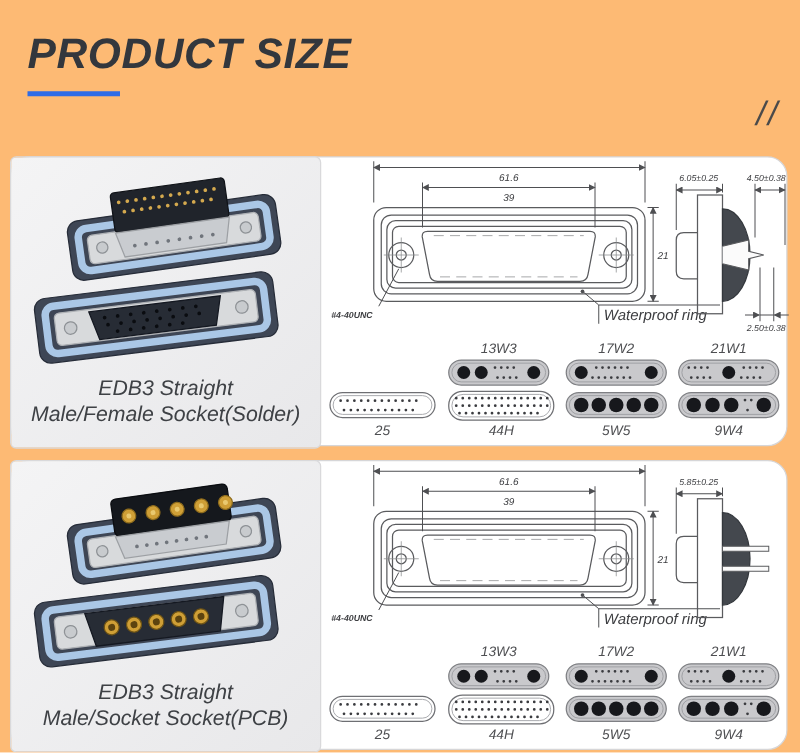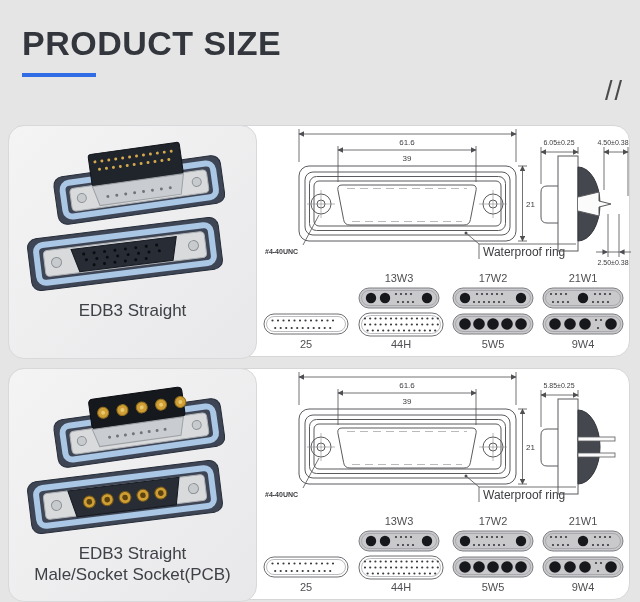--- a/index.html
+++ b/index.html
@@ -1,25 +1,25 @@
 <!DOCTYPE html>
 <html><head>
 <meta charset="utf-8">
 <style>
   html,body { margin:0; padding:0; background:#fff; }
-  .page { position:relative; width:640px; height:602px; background:#e5e5e5; overflow:hidden;
-          font-family:"Liberation Sans", sans-serif; }
+  .page { position:relative; width:640px; height:602px; background:#fdba74; overflow:hidden;
+          font-family:"Liberation Sans", sans-serif;font-style:italic; }
   .title { position:absolute; left:22px; top:24px; margin:0; font-size:34px; font-weight:bold;
            letter-spacing:0.5px; color:#33373d; }
   .title-underline { position:absolute; left:22px; top:73px; width:74px; height:4px; background:#2f6ce6; }
   .slashes { position:absolute; right:16px; top:76px; font-size:27px; color:#4a4a4a; letter-spacing:2px; }
   .panel { position:absolute; left:8px; width:622px; height:232px; border:1px solid #d6d6d8;
            border-radius:16px; background:#fff; box-sizing:border-box; }
   .p1 { top:125px; } .p2 { top:368px; }
-  .photo-card { position:absolute; left:-1px; top:-1px; width:249px; height:234px; border-radius:16px;
+  .photo-card { position:absolute; left:-1px; top:-1px; width:249px; height:234px; border-radius:5px;
                 background:linear-gradient(135deg,#f4f4f5 0%,#e8e8ea 100%); border:1px solid #d9d9db;
                 box-sizing:border-box; }
   .photo-svg { position:absolute; left:0; top:0; }
   .caption { position:absolute; left:0; right:0; top:174px; text-align:center; color:#3e4145;
              font-size:17px; line-height:21px; }
   .drawing { position:absolute; left:248px; top:0; }
   
   .dln  { stroke:#5a5b5e; stroke-width:1; fill:none; }
   .thin { stroke:#8a8b8e; stroke-width:0.6; fill:none; }
   .dim  { stroke:#4e4f52; stroke-width:0.8; fill:none; }
@@ -74,20 +74,21 @@
           <circle class="pscrew" cx="47" cy="128" r="5"></circle>
           <circle class="pscrew" cx="185" cy="128" r="5"></circle>
           <path d="M63,117 L169,117 L163,140 L69,140 Z" fill="#272c35" stroke="#141821"></path>
           <path class="blackrow" d="M75,123 H159" stroke-dasharray="0 10.5"></path>
           <path class="blackrow" d="M77,129 H161" stroke-dasharray="0 10.5"></path>
           <path class="blackrow" d="M84,135 H147" stroke-dasharray="0 10.5"></path>
         </g>
       </svg>
       <div class="caption">
         <div>EDB3 Straight</div>
+        <div>Male/Female Socket(Solder)</div>
       </div>
     </div>
 
     <svg class="drawing" width="376" height="233" viewBox="0 0 376 233">
       <defs>
         <marker id="p1arr" viewBox="0 0 10 10" refX="9" refY="5" markerWidth="7" markerHeight="7" orient="auto-start-reverse">
           <path d="M0,0 L10,5 L0,10 z" fill="#4e4f52"></path>
         </marker>
       </defs>
 

